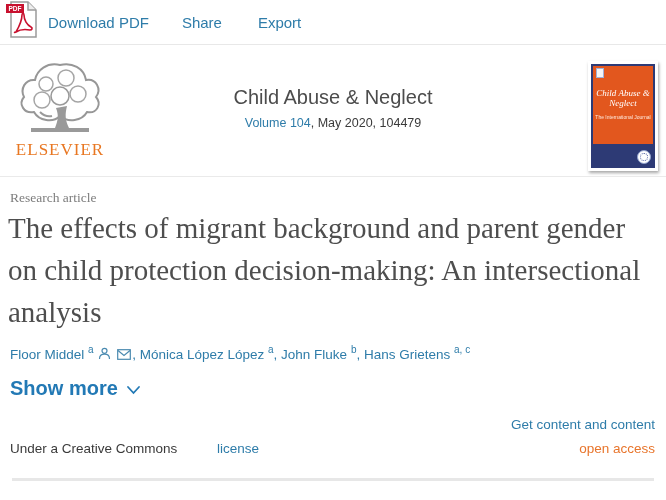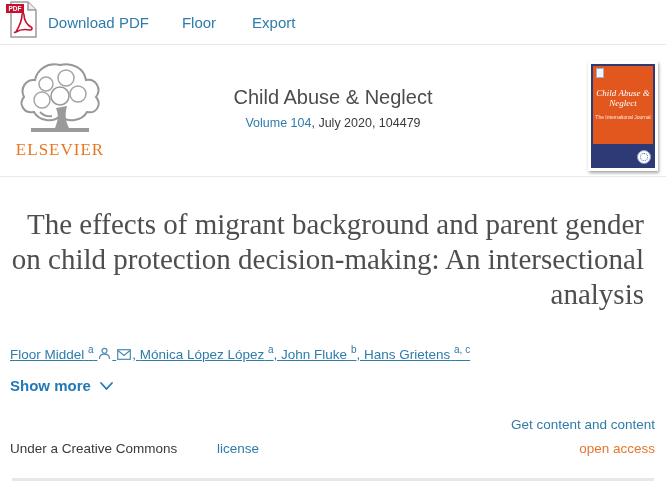--- a/index.html
+++ b/index.html
@@ -36,26 +36,26 @@
                font-size:5px; line-height:6px; }
   .cover-seal { position:absolute; right:4px; bottom:4px; width:14px; height:14px; border-radius:50%;
                 background:#ffffff; border:1px solid #8fa0cc; }
   .cover-seal::after { content:""; position:absolute; inset:2px; border:1px dotted #4b5da0; border-radius:50%; }
   .section-divider { top:176px; background:#eaeaea; }
 
   
   .research-article { position:absolute; left:10px; top:190px; font-family:"Liberation Serif", serif;
                       font-size:13.5px; color:#7d7d7d; }
   .title { position:absolute; left:8px; top:207px; width:636px; font-family:"Liberation Serif", serif;
-           font-weight:400; font-size:29px; line-height:35px; color:#4e4e4e;text-align:right; }
-  .authors { position:absolute; left:10px; top:344px; font-size:13.5px; color:#2e7ca9;text-decoration:underline; }
+           font-weight:400; font-size:29px; line-height:42px; color:#4e4e4e; }
+  .authors { position:absolute; left:10px; top:344px; font-size:13.5px; color:#2e7ca9; }
   .author { cursor:pointer; }
   .authors sup { font-size:10px; color:#2e7ca9; }
   .inline-icon { display:inline-block; vertical-align:-1px; margin:0 1px; cursor:pointer; }
-  .show-more { position:absolute; left:10px; top:377px; font-size:15px; font-weight:bold; color:#2279b5;
+  .show-more { position:absolute; left:10px; top:377px; font-size:20px; font-weight:bold; color:#2279b5;
                cursor:pointer; display:flex; align-items:center; gap:8px; }
 
   
   .doi { position:absolute; left:10px; top:417px; font-size:13.5px; color:#2b2b2b; text-decoration:none; cursor:pointer; }
   .rights { position:absolute; right:11px; top:417px; font-size:13.5px; color:#2e7ca9; text-decoration:none; cursor:pointer; }
   .cc-line { position:absolute; left:10px; top:441px; font-size:13.5px; color:#3a3a3a; }
   .cc-link { color:#2e7ca9; text-decoration:none; cursor:pointer;padding-left:36px; }
   .open-access { position:absolute; right:11px; top:441px; font-size:13.5px; color:#e8752c; }
   .bottom-divider { position:absolute; left:12px; right:12px; top:478px; height:3px; background:#e7e7e7; }
 </style>
@@ -68,21 +68,21 @@
     <span class="pdf-icon">
       <svg width="32" height="38" viewBox="0 0 32 38">
         <path d="M5 1 h17 l8 8 v27 h-25 z" fill="#ffffff" stroke="#9a9a9a" stroke-width="1.5"></path>
         <path d="M22 1 v8 h8" fill="#ededed" stroke="#9a9a9a" stroke-width="1.5"></path>
         <rect x="0" y="3" width="18" height="9" fill="#c8102e"></rect>
         <text x="9" y="10" text-anchor="middle" font-size="6.5" font-family="Liberation Sans, sans-serif" font-weight="bold" fill="#ffffff">PDF</text>
         <path d="M10 31 c4 -7 6 -13 6 -17 c0 -2 2 -2 2 0 c0 5 3 10 7 12 c2 1 1 3 -1 3 c-5 -1 -11 0 -14 2 c-2 1 -2 0 0 0 z" fill="none" stroke="#c8102e" stroke-width="1.6" stroke-linejoin="round"></path>
       </svg>
     </span>
     <a class="tlink dl">Download PDF</a>
-    <a class="tlink share">Floor</a>
+    <a class="tlink share">Share</a>
     <a class="tlink export">Export</a>
   </div>
   <div class="divider toolbar-divider"></div>
 
   <div class="elsevier-logo">
     <span>
       <svg width="88" height="74" viewBox="0 0 88 74">
         <path d="M44 5 C31 2 21 10 19 20 C9 19 4 29 8 37 C2 44 8 54 18 52 C23 61 37 63 44 56 C52 63 66 61 71 52 C81 54 86 44 80 37 C86 29 80 18 70 20 C68 8 56 2 44 5 Z" fill="none" stroke="#979797" stroke-width="2"></path>
         <circle cx="30" cy="24" r="7" fill="none" stroke="#a5a5a5" stroke-width="1.5"></circle>
         <circle cx="50" cy="18" r="8" fill="none" stroke="#a5a5a5" stroke-width="1.5"></circle>
@@ -92,36 +92,37 @@
         <path d="M40 48 c3 8 2 12 -1 20 l14 0 c-4 -8 -4 -14 -2 -22" fill="#9a9a9a"></path>
         <path d="M24 52 c4 4 8 5 12 4" fill="none" stroke="#9a9a9a" stroke-width="2"></path>
         <rect x="15" y="68" width="58" height="4" fill="#9a9a9a"></rect>
       </svg>
     </span>
     <div class="elsevier-word">ELSEVIER</div>
   </div>
 
   <div class="journal-center">
     <a class="journal-title">Child Abuse &amp; Neglect</a>
-    <div class="journal-volume-line"><a class="vol-link">Volume 104</a><span>, July 2020, 104479</span></div>
+    <div class="journal-volume-line"><a class="vol-link">Volume 104</a><span>, May 2020, 104479</span></div>
   </div>
 
   <div class="cover">
     <div class="cover-inner">
       <div class="cover-orange">
         <div class="cover-emblem"></div>
         <div class="cover-title">Child Abuse &amp; Neglect</div>
         <div class="cover-sub">The International Journal</div>
       </div>
       <div class="cover-seal"></div>
     </div>
   </div>
 
   <div class="divider section-divider"></div>
 
+  <div class="research-article">Research article</div>
   <h1 class="title">The effects of migrant background and parent gender on child protection decision-making: An intersectional analysis</h1>
 
   <div class="authors">
     <span class="author">Floor Middel</span>
     <sup>a</sup>
     <span class="inline-icon">
       <svg width="13" height="13" viewBox="0 0 13 13">
         <circle cx="6.5" cy="3.8" r="2.5" fill="none" stroke="#4a8ab0" stroke-width="1.2"></circle>
         <path d="M1.5 12 c0 -3.4 2.4 -4.8 5 -4.8 s5 1.4 5 4.8" fill="none" stroke="#4a8ab0" stroke-width="1.2"></path>
       </svg>

